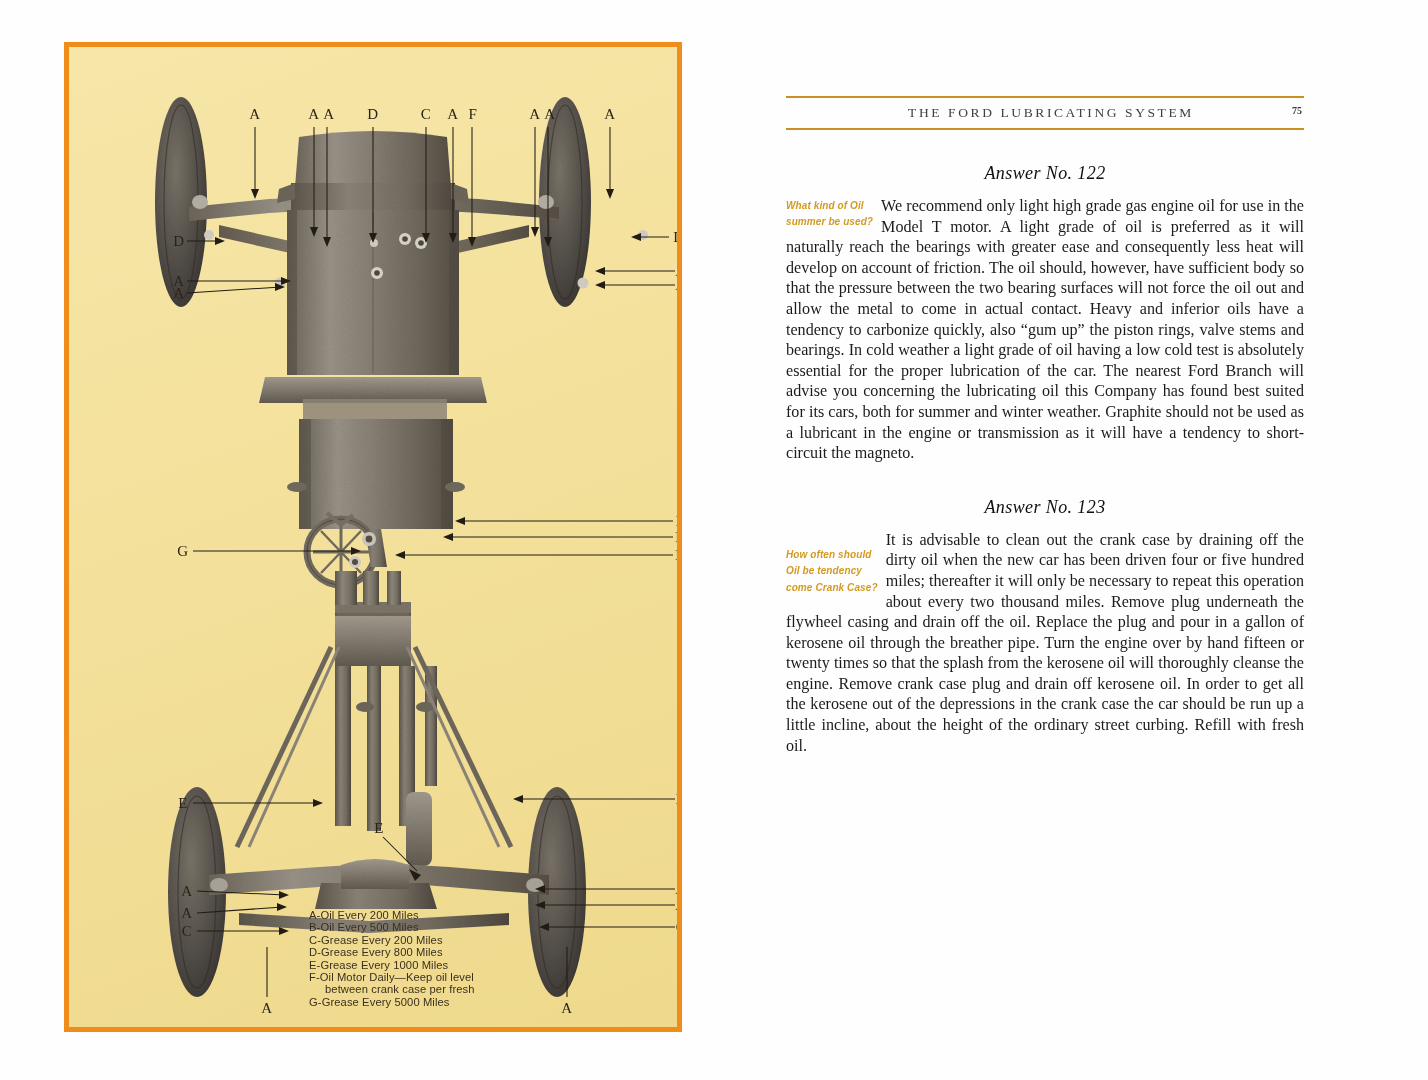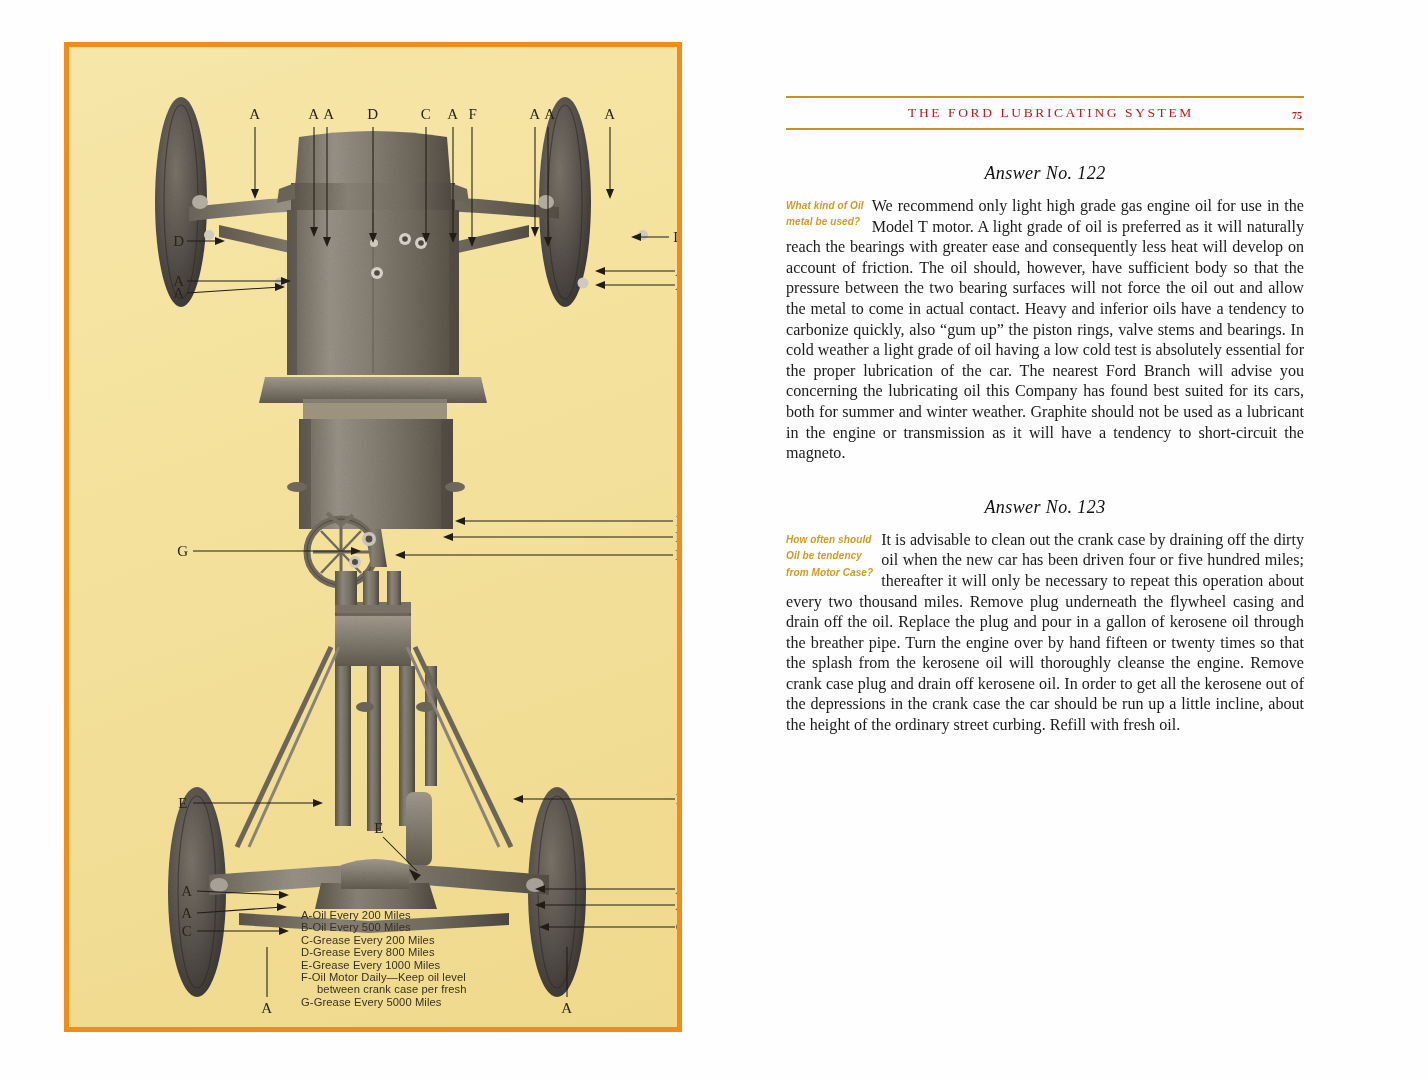--- a/index.html
+++ b/index.html
@@ -37,21 +37,21 @@
   .lbl{
     font-family:"Liberation Serif", serif;
     font-size:15px;
     fill:#2a2418;
     letter-spacing:0.5px;
   }
 
   
   .legend{
     position:absolute;
-    left:232px; top:862px;
+    left:240px; top:862px;
     width:230px;
     font-family:"Liberation Sans", sans-serif;
     font-size:11.2px;
     line-height:12.4px;
     color:#3a3020;
     letter-spacing:0.1px;
   }
   .legend div{white-space:nowrap;}
   .legend .ind{padding-left:16px;}
 
@@ -73,25 +73,25 @@
   
   .textpage{
     position:absolute;
     left:786px; top:96px;
     width:518px;
   }
   .rule{height:2px;background:#c8911f;margin:0;}
   .rule.top{margin-bottom:6px;}
   .rule.bot{margin-top:5px;}
   .runhead{
-    display:flex;align-items:flex-end;justify-content:space-between;
+    display:flex;align-items:flex-start;justify-content:space-between;
     font-family:"Liberation Serif", serif;
     font-size:13.5px;
     letter-spacing:2.6px;
-    color:#b91c1c;
+    color:#404040;
     padding:1px 2px 2px 2px;
   }
   .runhead .rh-title{flex:1;text-align:center;padding-left:22px;}
   .runhead .rh-page{letter-spacing:0;font-size:10px;font-weight:bold;}
 
   .ans-title{
     text-align:center;
     font-family:"Liberation Serif", serif;
     font-style:italic;
     font-size:18px;
@@ -115,21 +115,21 @@
     font-family:"Liberation Sans", sans-serif;
     font-style:italic;
     font-weight:bold;
     font-size:10px;
     line-height:16.2px;
     color:#d39a22;
     letter-spacing:0.1px;
     padding:2px 8px 0 0;
     white-space:nowrap;
   }
-  .sidehead.three{line-height:16.4px;}
+  .sidehead.three{line-height:16.4px;margin-top:15px;}
   .clearfix::after{content:"";display:block;clear:both;}
 </style>
 </head>
 <body>
 
 <div class="page">
 
   <div class="plate-wrap">
     <div class="plate">
       <div class="plate-inner">
@@ -428,29 +428,29 @@
     <div class="runhead">
       <span class="rh-title">THE FORD LUBRICATING SYSTEM</span>
       <span class="rh-page">75</span>
     </div>
     <div class="rule bot"></div>
 
     <div class="ans-title">Answer No. 122</div>
     <div class="para clearfix">
       <span class="sidehead">
         <span>What kind of Oil</span><br>
-        <span>metal be used?</span>
+        <span>summer be used?</span>
       </span>
       <span>We recommend only light high grade gas engine oil for use in the Model T motor.   A light grade of oil is preferred as it will naturally reach the bearings with greater ease and consequently less heat will develop on account of friction.  The oil should, however, have sufficient body so that the pressure between the two bearing surfaces will not force the oil out and allow the metal to come in actual contact. Heavy and inferior oils have a tendency to carbonize quickly, also “gum up” the piston rings, valve stems and bearings.   In cold weather a light grade of oil having a low cold test is absolutely essential for the proper lubrication of the car. The nearest Ford Branch will advise you concerning the lubricating oil this Company has found best suited for its cars, both for summer and winter weather.   Graphite should not be used as a lubricant in the engine or transmission as it will have a tendency to short-circuit the magneto.</span>
     </div>
 
     <div class="ans-title second">Answer No. 123</div>
     <div class="para clearfix">
       <span class="sidehead three">
         <span>How often should</span><br>
         <span>Oil be tendency</span><br>
-        <span>from Motor Case?</span>
+        <span>come Crank Case?</span>
       </span>
       <span>It is advisable to clean out the crank case by draining off the dirty oil when the new car has been driven four or five hundred miles; thereafter it will only be necessary to repeat this operation about every two thousand miles.  Remove plug underneath the flywheel casing and drain off the oil.   Replace the plug and pour in a gallon of kerosene oil through the breather pipe.   Turn the engine over by hand fifteen or twenty times so that the splash from the kerosene oil will thoroughly cleanse the engine.   Remove crank case plug and drain off kerosene oil.   In order to get all the kerosene out of the depressions in the crank case the car should be run up a little incline, about the height of the ordinary street curbing.   Refill with fresh oil.</span>
     </div>
 
   </div>
 </div>
 
 </body></html>

